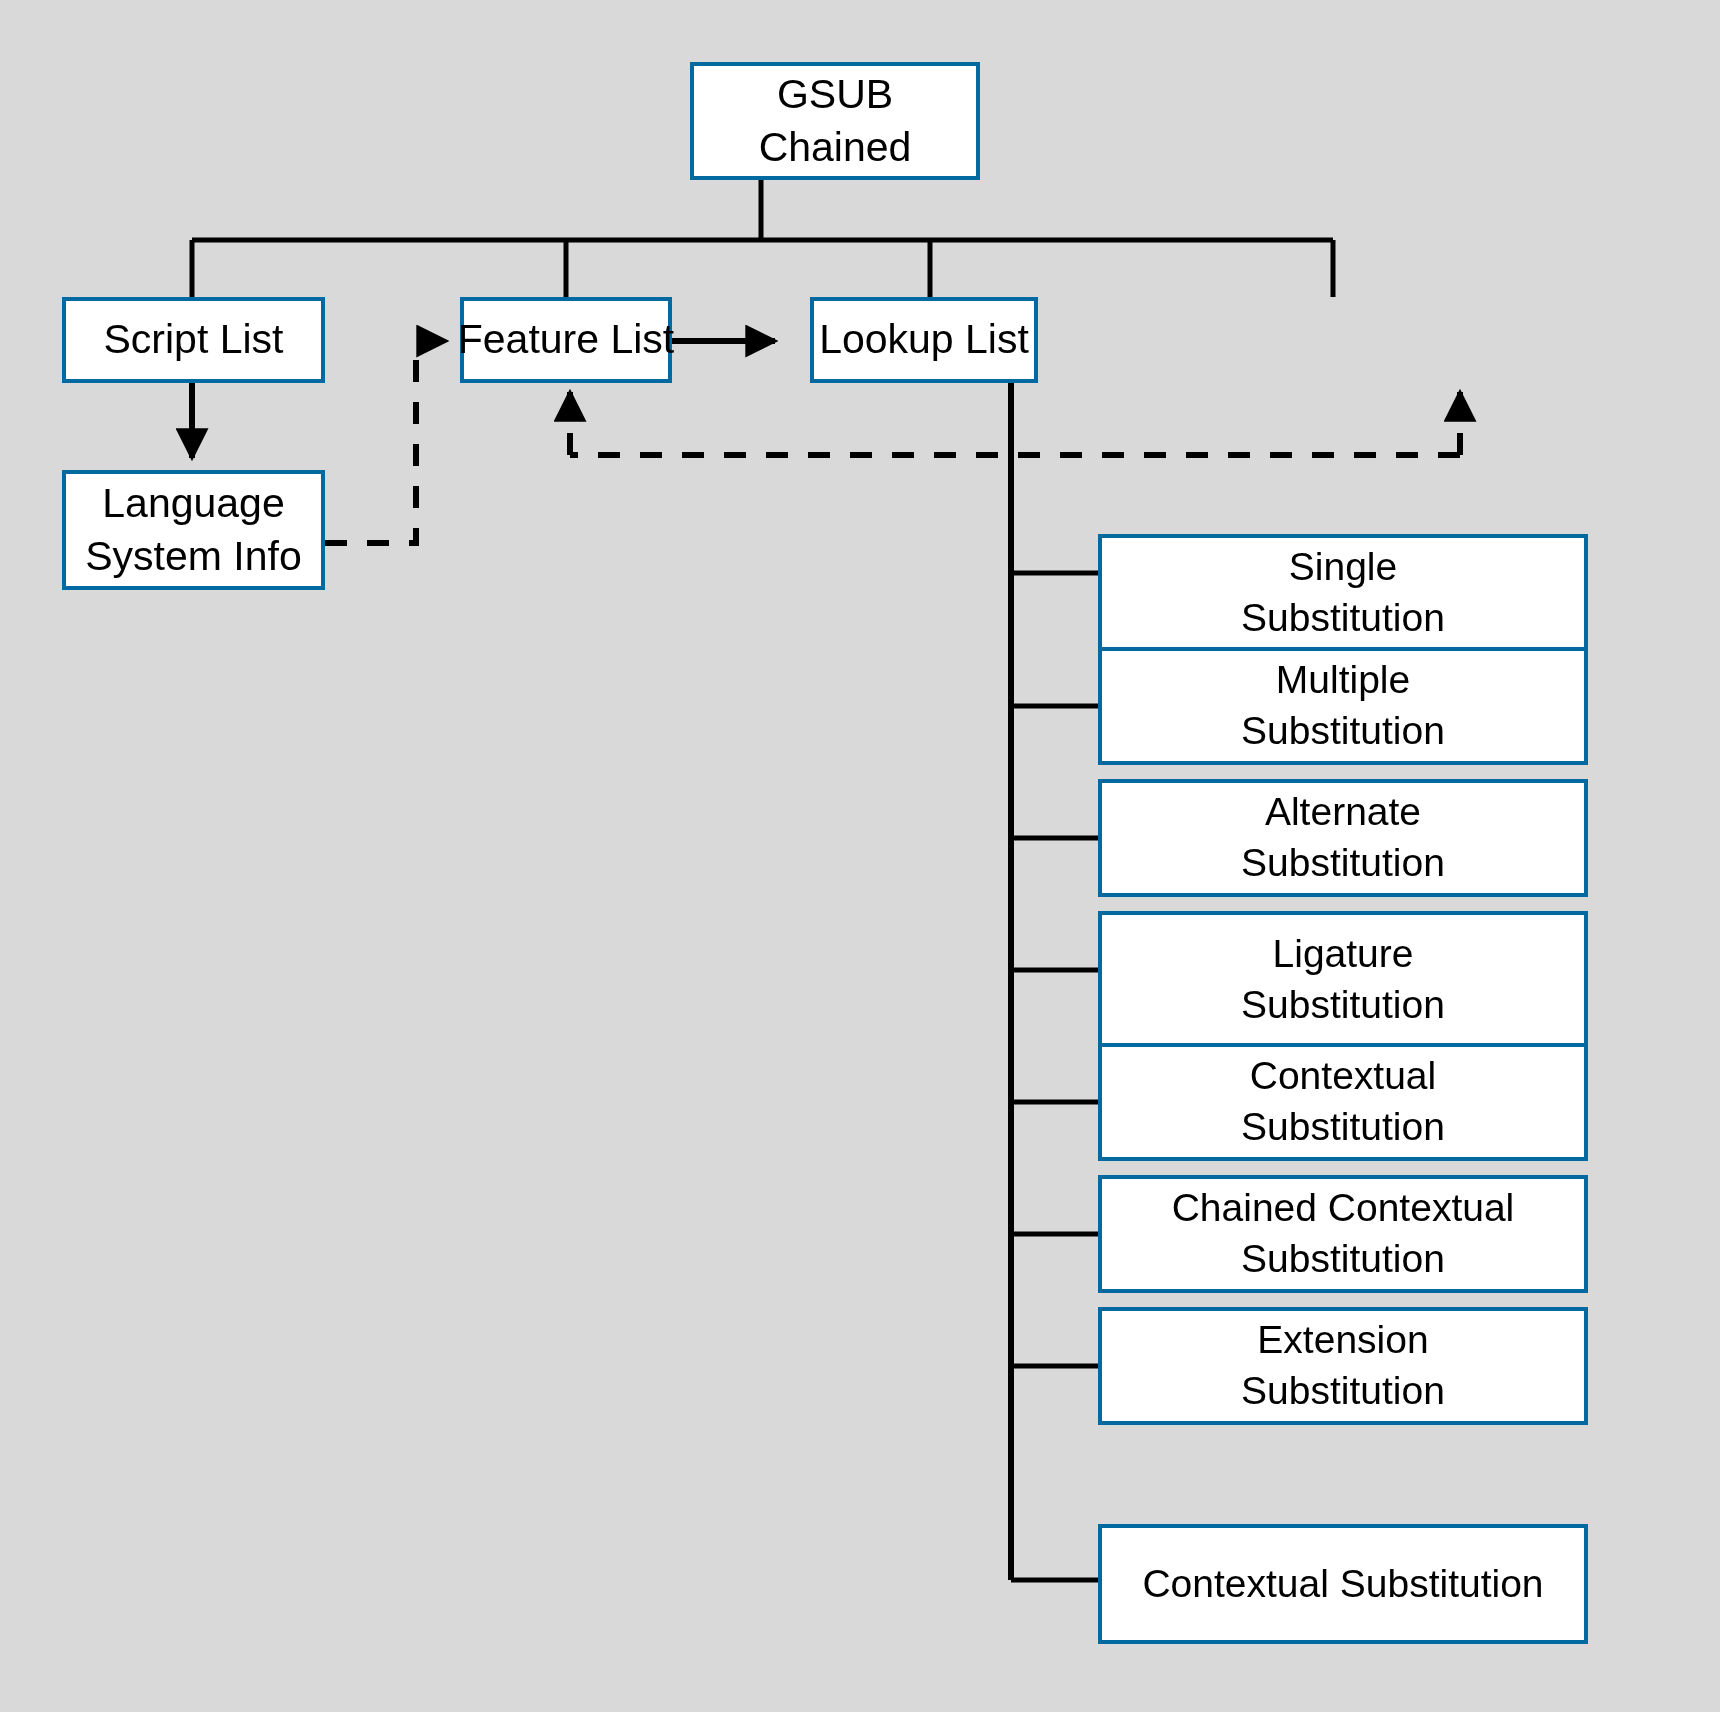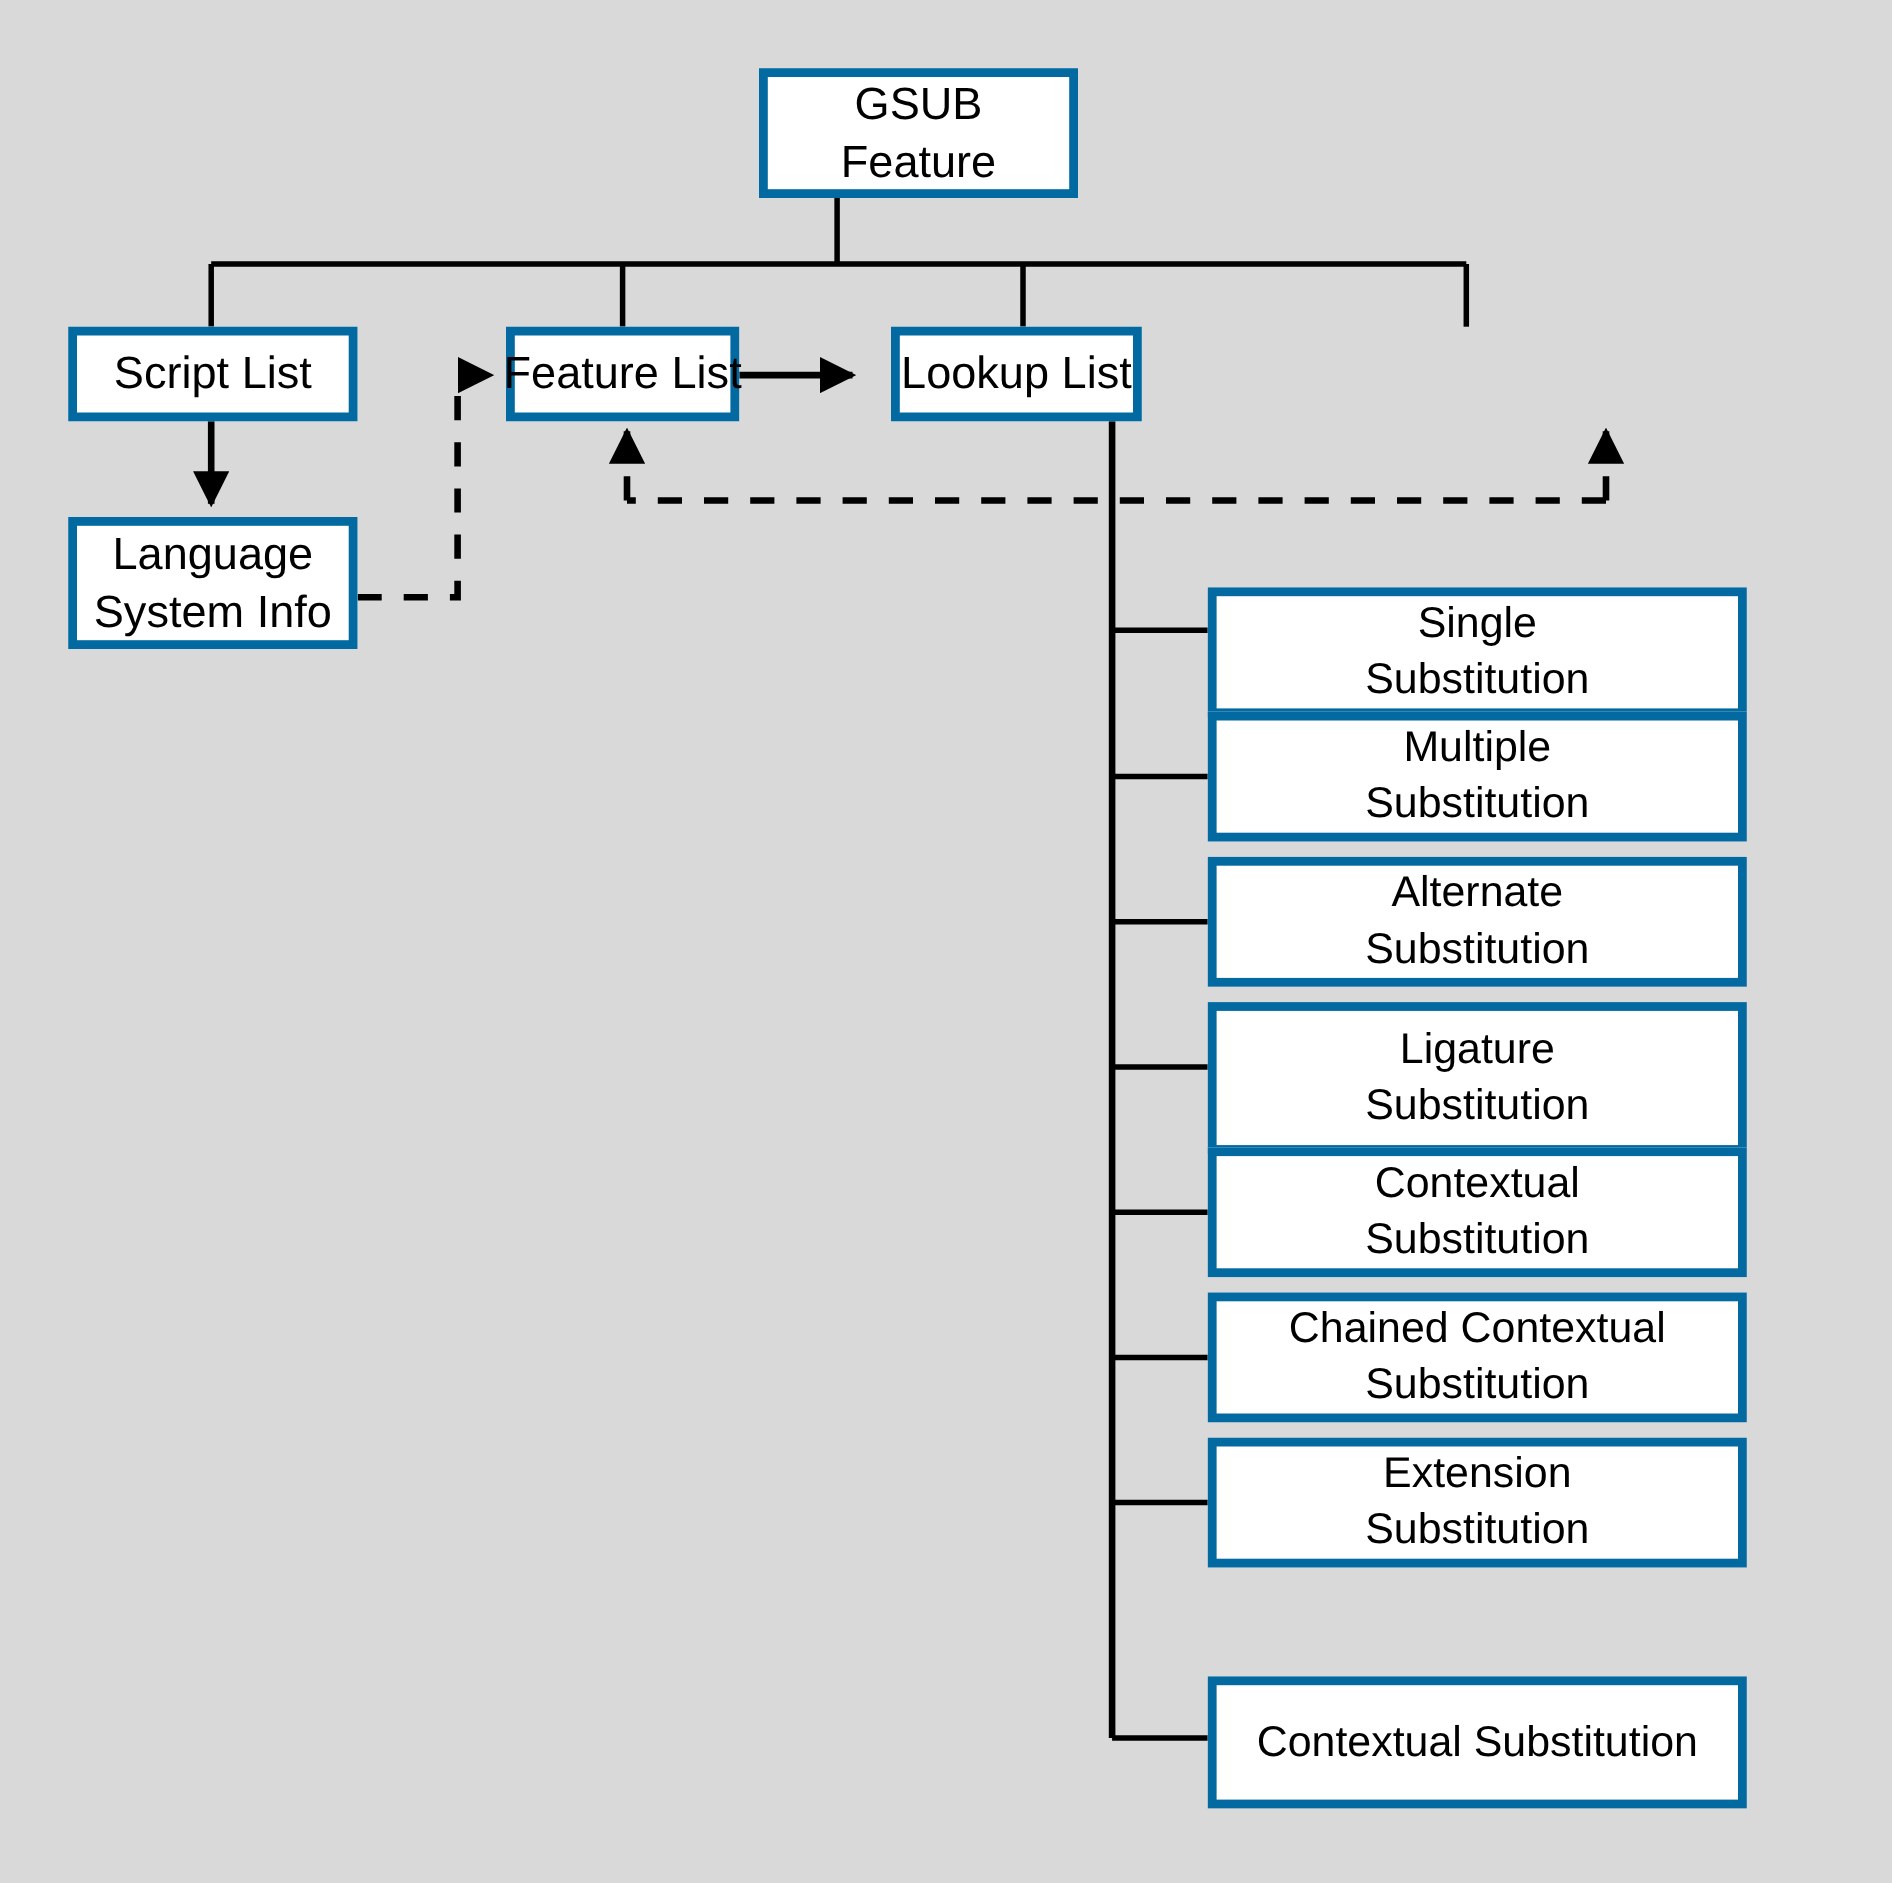--- a/index.html
+++ b/index.html
@@ -19,21 +19,21 @@
     position: absolute;
     left: 0;
     top: 0;
     width: 1720px;
     height: 1712px;
   }
   .node {
     position: absolute;
     box-sizing: border-box;
     background: #ffffff;
-    border: 8px solid #0369a1;
+    border: 4px solid #0369a1;
     display: flex;
     flex-direction: column;
     align-items: center;
     justify-content: center;
     color: #000000;
     z-index: 5;
   }
   .node .line {
     display: block;
     white-space: nowrap;
@@ -82,21 +82,21 @@
     <path d="M 1011 838 L 1098 838" stroke="#000" stroke-width="5" fill="none"></path>
     <path d="M 1011 970 L 1098 970" stroke="#000" stroke-width="5" fill="none"></path>
     <path d="M 1011 1102 L 1098 1102" stroke="#000" stroke-width="5" fill="none"></path>
     <path d="M 1011 1234 L 1098 1234" stroke="#000" stroke-width="5" fill="none"></path>
     <path d="M 1011 1366 L 1098 1366" stroke="#000" stroke-width="5" fill="none"></path>
     <path d="M 1011 1580 L 1098 1580" stroke="#000" stroke-width="5" fill="none"></path>
   </svg>
 
   <div class="node t-2row" style="left:690px; top:62px; width:290px; height:118px;">
     <span class="line">GSUB</span>
-    <span class="line">Feature</span>
+    <span class="line">Chained</span>
   </div>
 
   <div class="node t-1row" style="left:62px; top:297px; width:263px; height:86px;justify-content:center;">
     <span class="line">Script List</span>
   </div>
 
   <div class="node t-1row" style="left:460px; top:297px; width:212px; height:86px;">
     <span class="line">Feature List</span>
   </div>
 

